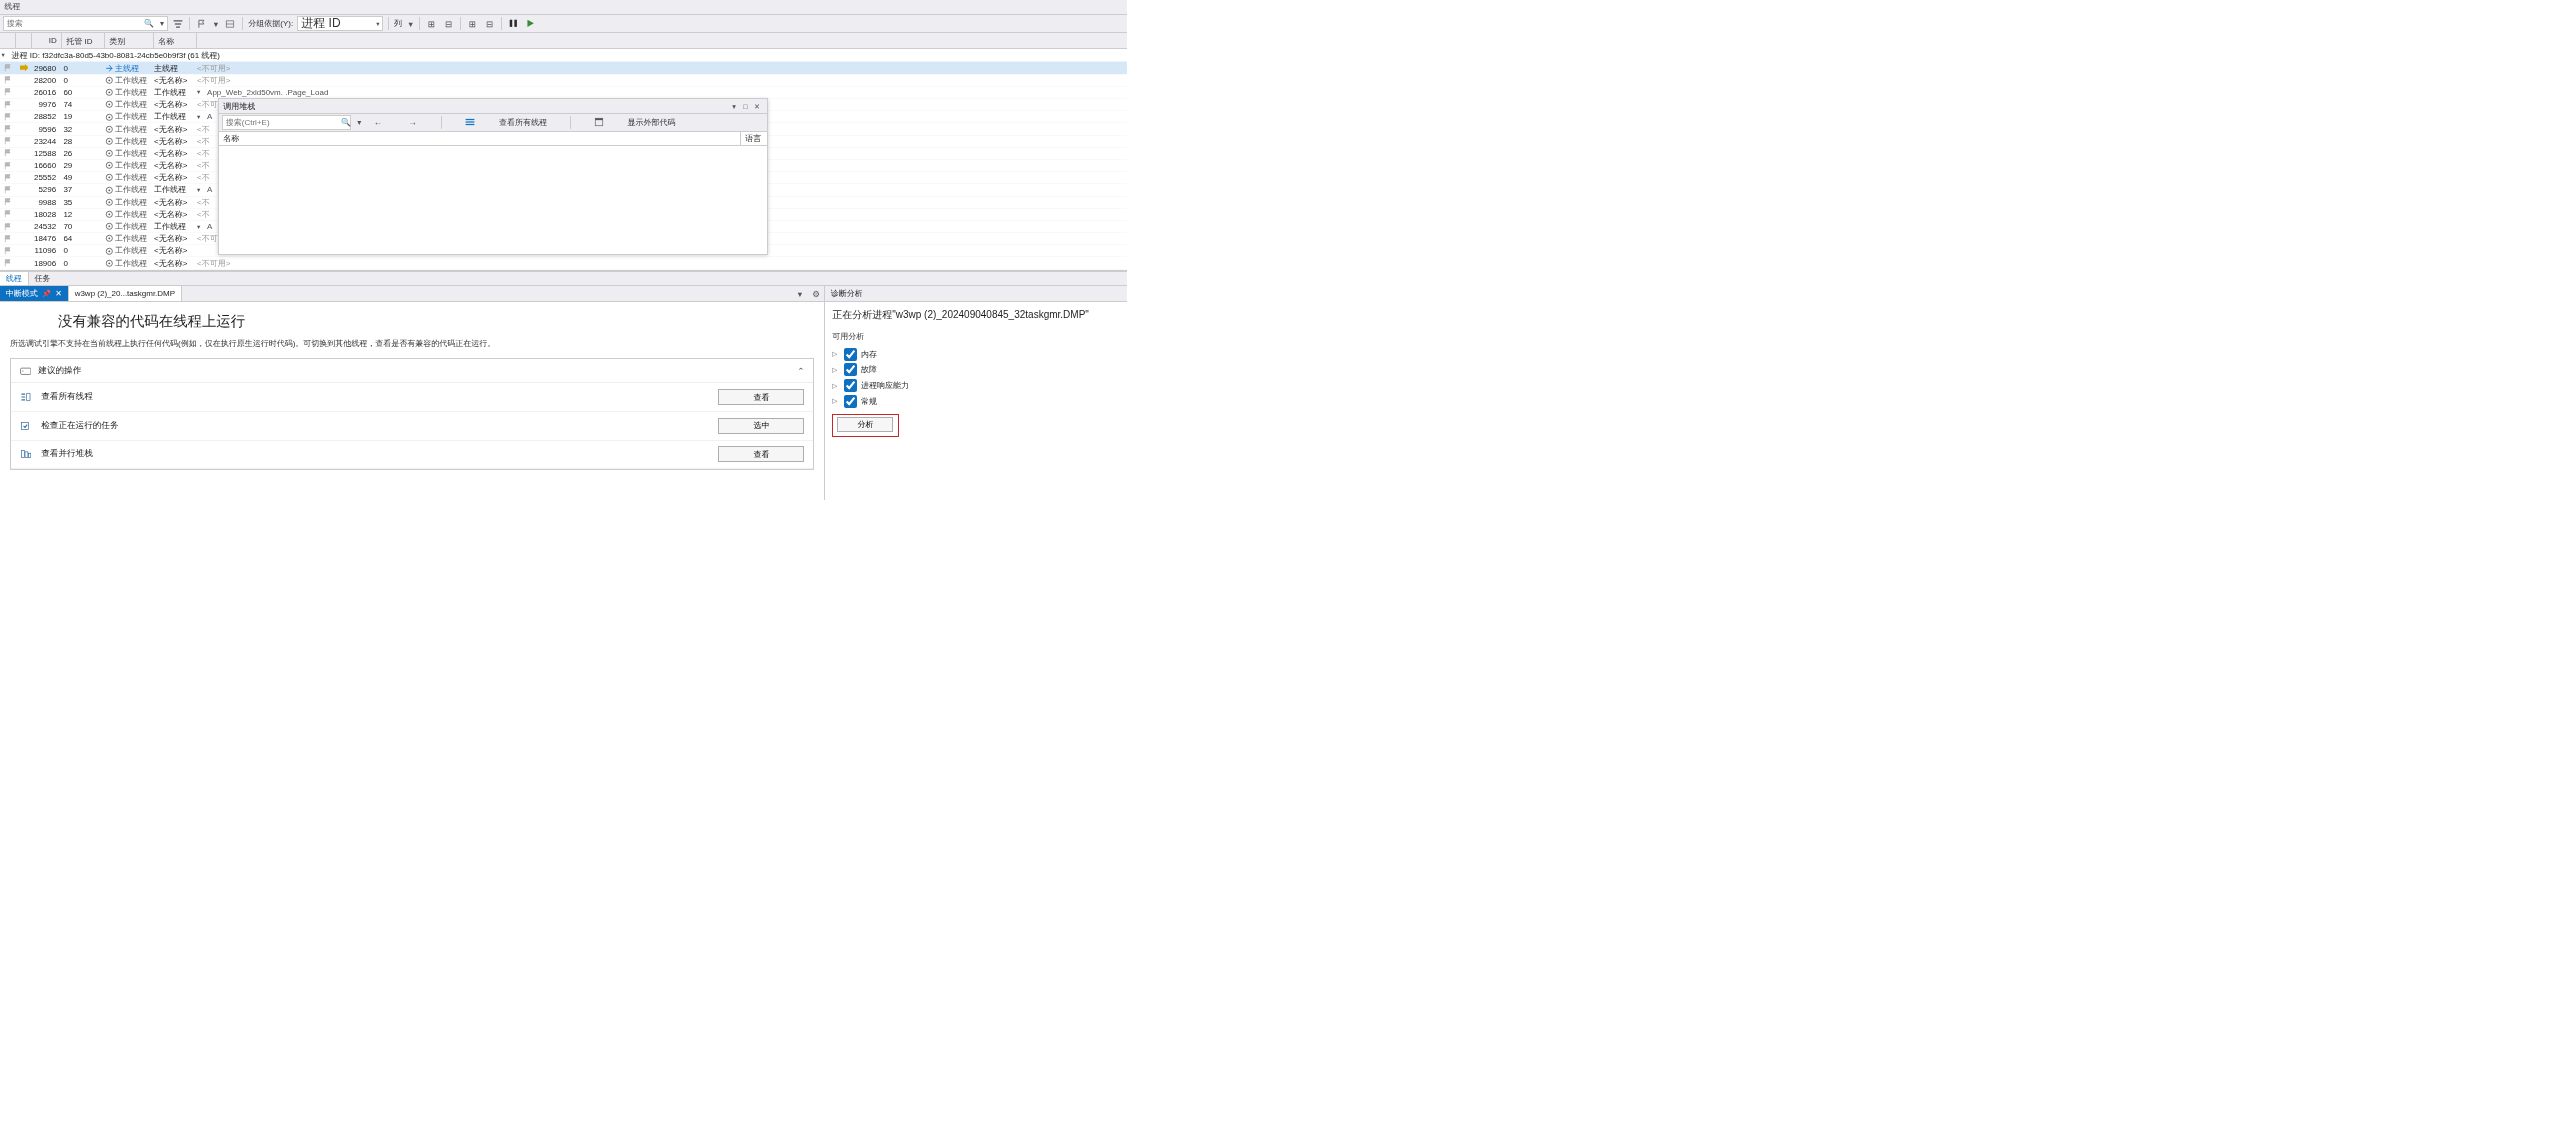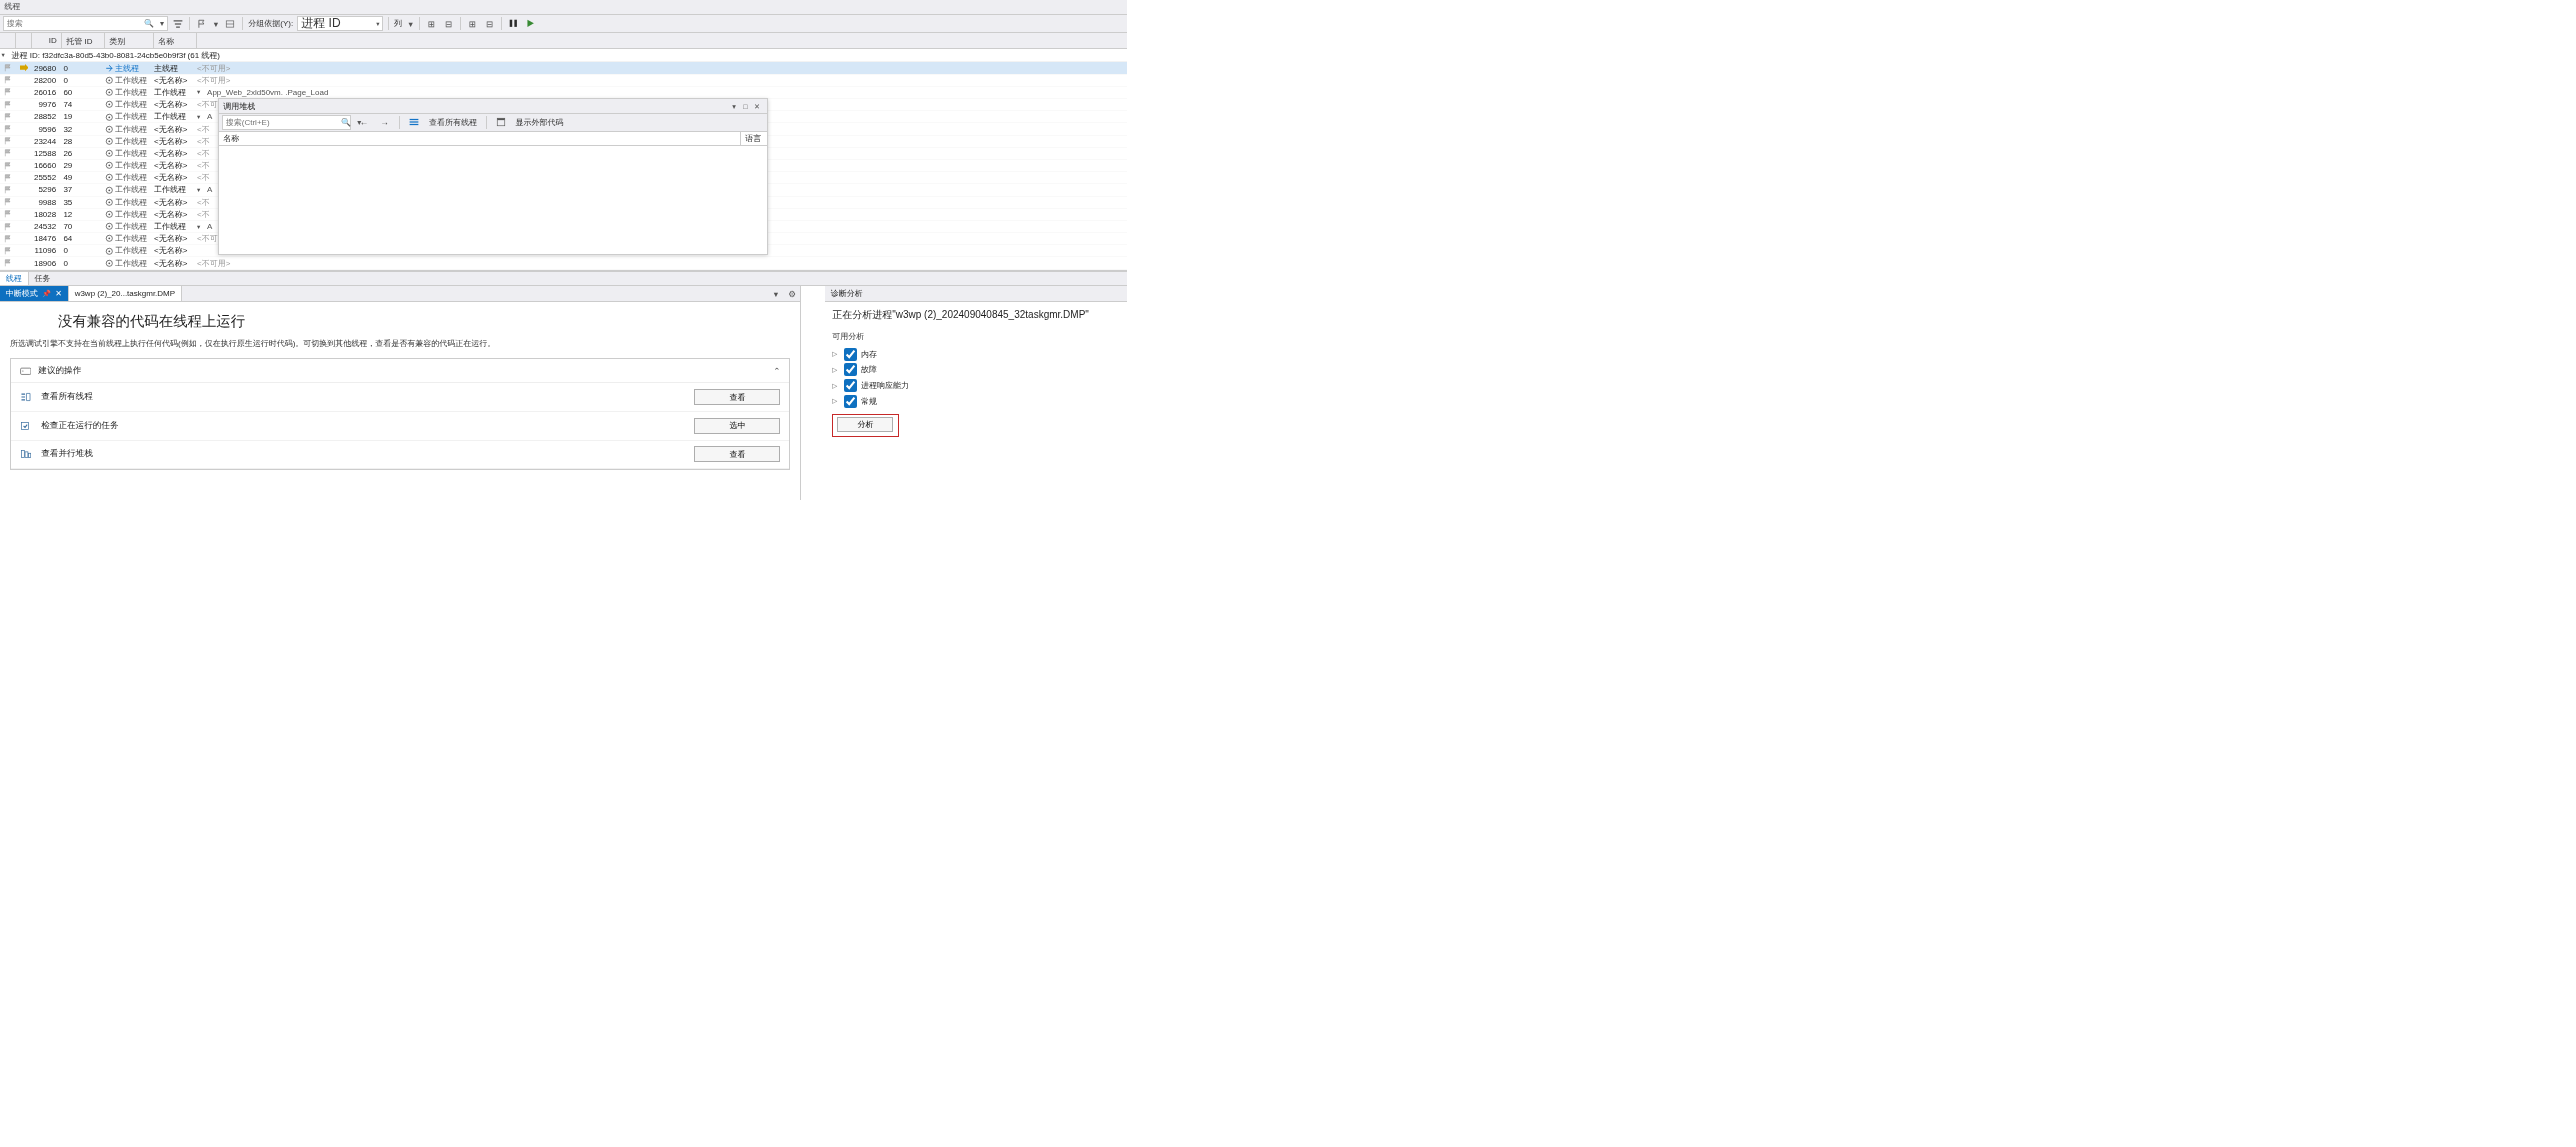--- a/index.html
+++ b/index.html
@@ -48,31 +48,31 @@
 
 .grid-tabs { display:flex; background:#eeeef2; border-top:0.7px solid #ccc; height:14.4px; }
 .grid-tab { padding:1.4px 5.8px; font-size:8px; color:#333; cursor:pointer; }
 .grid-tab.active { background:#fff; color:#0e70c0; border-right:0.7px solid #ccc; }
 
 
 .callstack { position:absolute; left:218px; top:65px; width:550px; height:157px; background:#f5f5f5; border:0.7px solid #ccc; box-shadow:0 1.4px 4.3px rgba(0,0,0,.2); display:flex; flex-direction:column; z-index:10;}
 .cs-title { background:#eeeef2; padding:1.4px 4.3px; font-size:8px; display:flex; align-items:center; border-bottom:0.7px solid #ccc;}
 .cs-title .sp{flex:1;}
 .cs-title .wbtn{width:11.5px;text-align:center;color:#555;cursor:pointer;font-size:7.2px;}
-.cs-tb { display:flex; align-items:center; gap:6px; padding:1.4px 2.9px; background:#eeeef2; border-bottom:0.7px solid #ccc; height:17.3px;}
+.cs-tb { display:flex; align-items:center; gap:20px; padding:1.4px 2.9px; background:#eeeef2; border-bottom:0.7px solid #ccc; height:17.3px;}
 .cs-search{border:0.7px solid #ccc;background:#fff;height:14.4px;width:129px;display:flex;align-items:center;}
 .cs-search input{border:none;outline:none;font-size:8px;padding:0 2.9px;flex:1;color:#888;}
 .cs-cols{display:flex;background:#fff;border-bottom:0.7px solid #ccc;height:14.4px;font-size:8px;}
 .cs-cols .cc{padding:1.4px 4.3px;}
 .cs-cols .cc-name{flex:1;border-right:0.7px solid #ccc;}
 .cs-cols .cc-lang{width:26px;}
 .cs-body{flex:1;background:#fff;}
 
 
-.lower { flex:1; display:flex; border-top:0.7px solid #ccc; min-height:0;gap:24px;}
+.lower { flex:1; display:flex; border-top:0.7px solid #ccc; min-height:0;}
 .doc-area { flex:1; display:flex; flex-direction:column; border-right:0.7px solid #ccc; min-width:0;}
 .doc-tabs { display:flex; background:#eeeef2; height:16px; align-items:stretch; border-bottom:0.7px solid #ccc;}
 .doc-tab { display:flex; align-items:center; gap:4.3px; padding:0 5.8px; font-size:8px; border-right:0.7px solid #ccc; background:#fff; cursor:pointer;}
 .doc-tab.break { background:#0e70c0; color:#fff;}
 .doc-tab .pin{font-size:7.2px;opacity:.9;}
 .doc-tab .close{font-size:8px;}
 .doc-tabs .sp{flex:1;}
 .doc-tabs .rbtn{width:16px;display:flex;align-items:center;justify-content:center;color:#555;cursor:pointer;}
 .doc-body { padding:10px 10px 5.8px; }
 .h1 { font-size:14.4px; color:#1e1e1e; margin-bottom:7.2px;margin-left:48px;}

